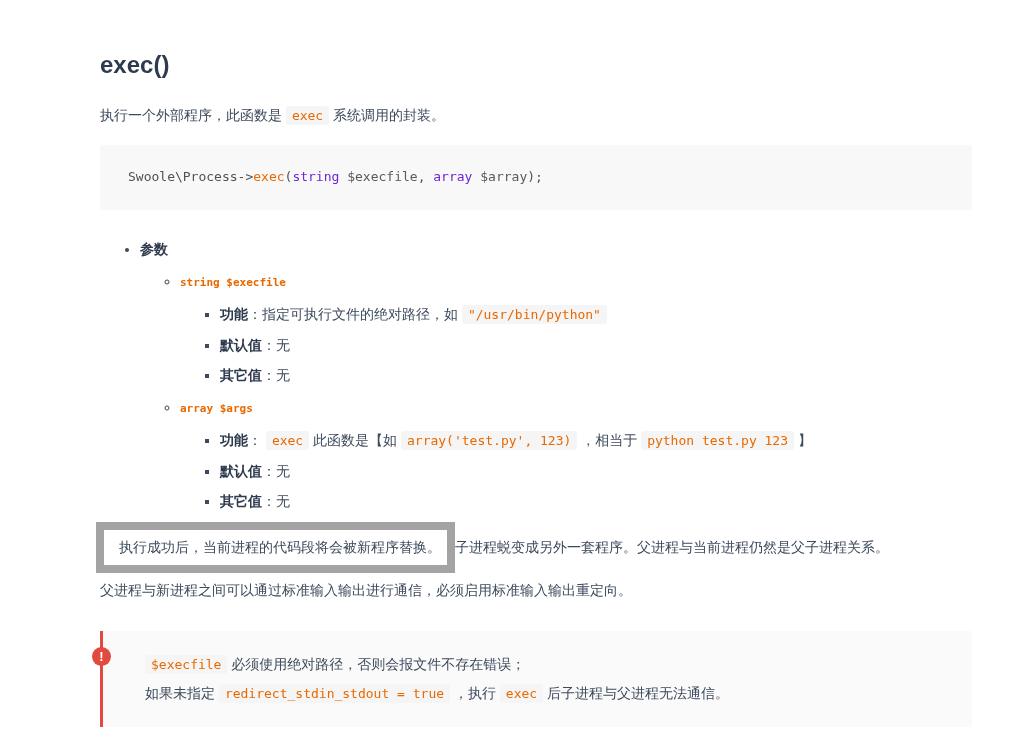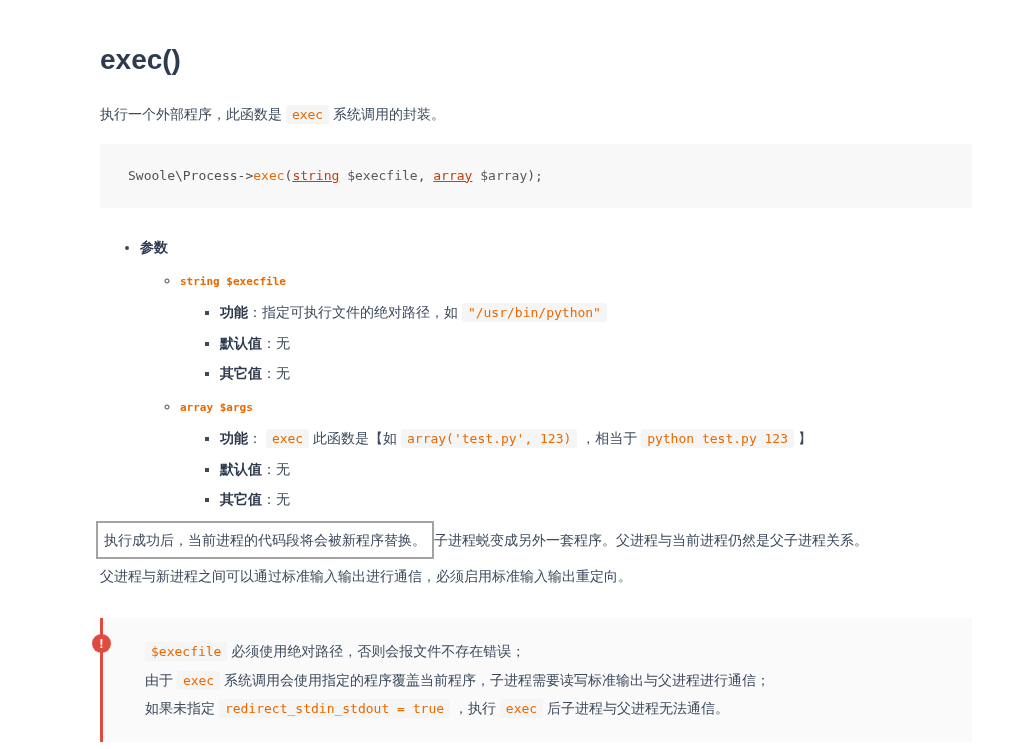--- a/index.html
+++ b/index.html
@@ -6,24 +6,24 @@
   body {
     margin: 0;
     font-family: -apple-system, BlinkMacSystemFont, "Segoe UI", "PingFang SC", "Microsoft YaHei", sans-serif;
     color: #2e3b4e;
     background: #fff;
     padding: 30px 60px 30px 100px;
     font-size: 14px;
     line-height: 1.6;
   }
   h3.method-title {
-    font-size: 28px;
+    font-size: 24px;
     font-weight: 600;
     color: #2e3b4e;
-    margin: 8px 0 20px 0;
+    margin: 16px 0 20px 0;
   }
   p { margin: 6px 0; color: #3d4a5c; }
   code.inline {
     background: #f5f5f5;
     color: #e96900;
     font-family: ui-monospace, Menlo, Consolas, monospace;
     padding: 2px 6px;
     border-radius: 3px;
     font-size: 13px;
   }
@@ -31,37 +31,37 @@
     background: #f8f8f8;
     border-radius: 4px;
     padding: 22px 28px;
     font-family: ui-monospace, Menlo, Consolas, monospace;
     font-size: 13px;
     color: #525252;
     margin: 18px 0 28px 0;
     overflow-x: auto;
   }
   pre .kw  { color: #e96900; }
-  pre .typ { color: #c2410c; text-decoration: underline; }
+  pre .typ { color: #6d28d9; }
   pre .var { color: #5a5a5a; }
   ul { padding-left: 24px; margin: 10px 0; }
   ul ul { list-style: circle; }
   ul ul ul { list-style: square; }
   li { margin: 8px 16px; color: #3d4a5c; }
   li > strong { color: #2e3b4e; font-weight: 700; }
   code.param {
     color: #e96900;
     font-family: ui-monospace, Menlo, Consolas, monospace;
     font-size: 11px;
     font-weight: 600;
   }
   .highlight-box {
     display: inline-block;
-    border: 2px solid #a3a3a3;
-    padding: 4px 6px 4px 6px;
+    border: 8px solid #a3a3a3;
+    padding: 4px 6px 4px 15px;
     margin-left: -4px;
     line-height: 1.9;
   }
   .note-block {
     position: relative;
     border-left: 3px solid #e04a3f;
     background: #fafafa;
     padding: 16px 20px 16px 26px;
     margin-top: 30px;
   }
@@ -134,18 +134,15 @@
 </p>
 
 <p>父进程与新进程之间可以通过标准输入输出进行通信，必须启用标准输入输出重定向。</p>
 
 <div class="note-block">
   <span class="badge">!</span>
   <p>
     <code class="inline">$execfile</code><span> 必须使用绝对路径，否则会报文件不存在错误；</span>
   </p>
   <p>
-    <span>由于 </span><code class="inline">exec</code><span> 系统调用会使用指定的程序覆盖当前程序，子进程需要读写标准输出与父进程进行通信；</span>
-  </p>
-  <p>
     <span>如果未指定 </span><code class="inline">redirect_stdin_stdout = true</code><span> ，执行 </span><code class="inline">exec</code><span> 后子进程与父进程无法通信。</span>
   </p>
 </div>
 
 </body></html>

